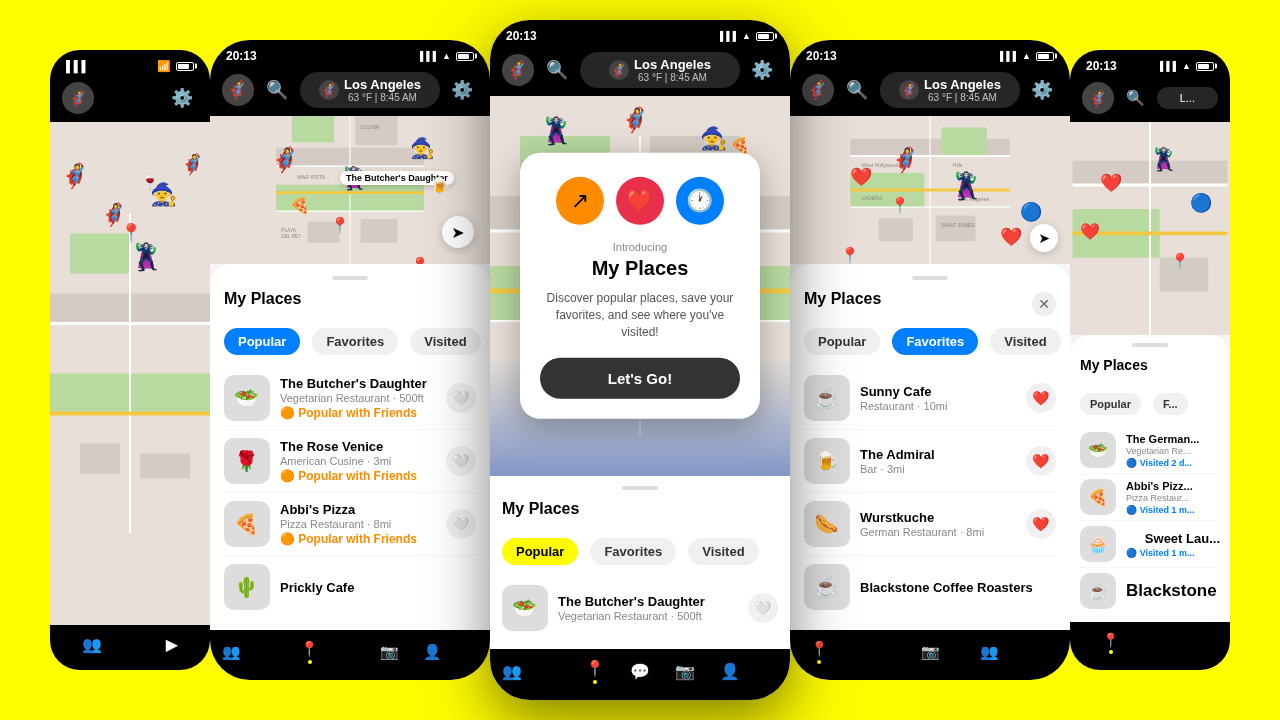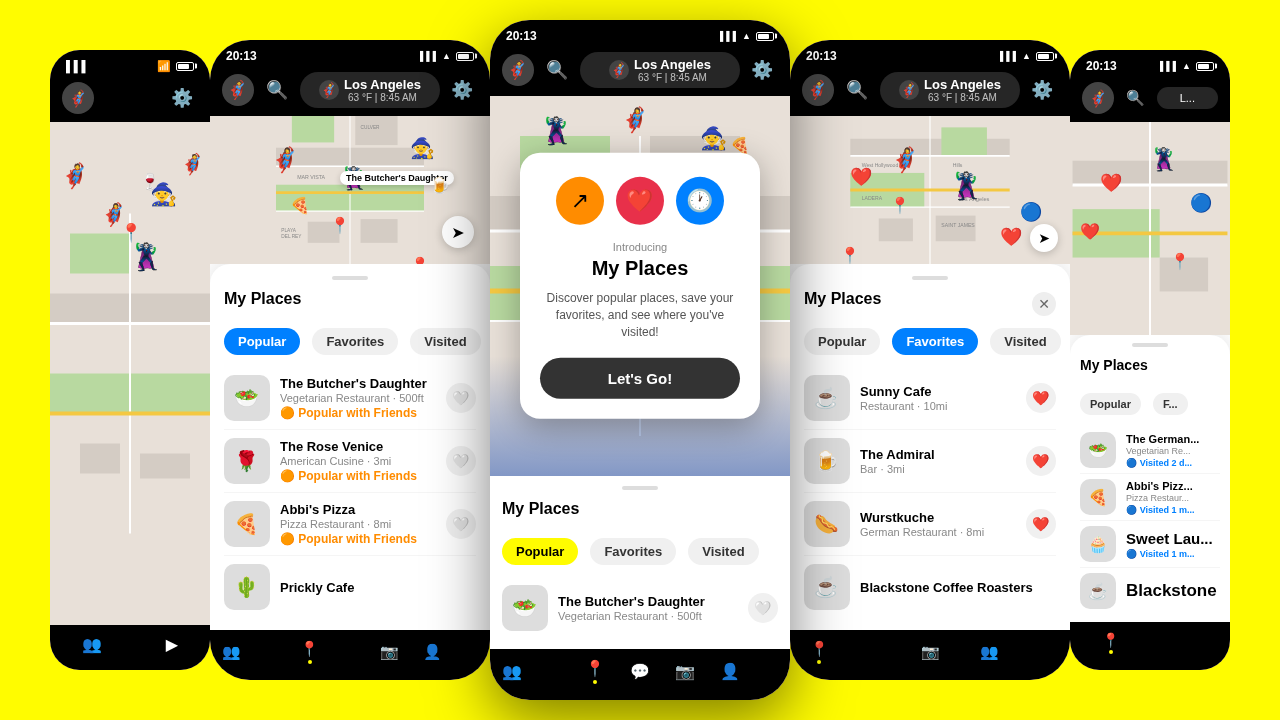--- a/index.html
+++ b/index.html
@@ -654,21 +654,21 @@
           <div class="place-thumb" style="width:36px;height:36px;font-size:16px;">🍕</div>
           <div class="place-info">
             <div class="place-name" style="font-size:11px;">Abbi's Pizz...</div>
             <div class="place-sub" style="font-size:9px;">Pizza Restaur...</div>
             <div class="place-tag tag-blue" style="font-size:9px;">🔵 Visited 1 m...</div>
           </div>
         </div>
         <div class="place-item" style="padding:5px 0;">
           <div class="place-thumb" style="width:36px;height:36px;font-size:16px;">🧁</div>
           <div class="place-info">
-            <div class="place-name" style="font-size:15px;">Sweet Lau...</div>
+            <div class="place-name" style="font-size:13px;text-align:right;">Sweet Lau...</div>
             <div class="place-tag tag-blue" style="font-size:9px;">🔵 Visited 1 m...</div>
           </div>
         </div>
         <div class="place-item" style="padding:5px 0;border-bottom:none;">
           <div class="place-thumb" style="width:36px;height:36px;font-size:16px;">☕</div>
           <div class="place-info">
             <div class="place-name" style="font-size:17px;">Blackstone</div>
           </div>
         </div>
       </div>

